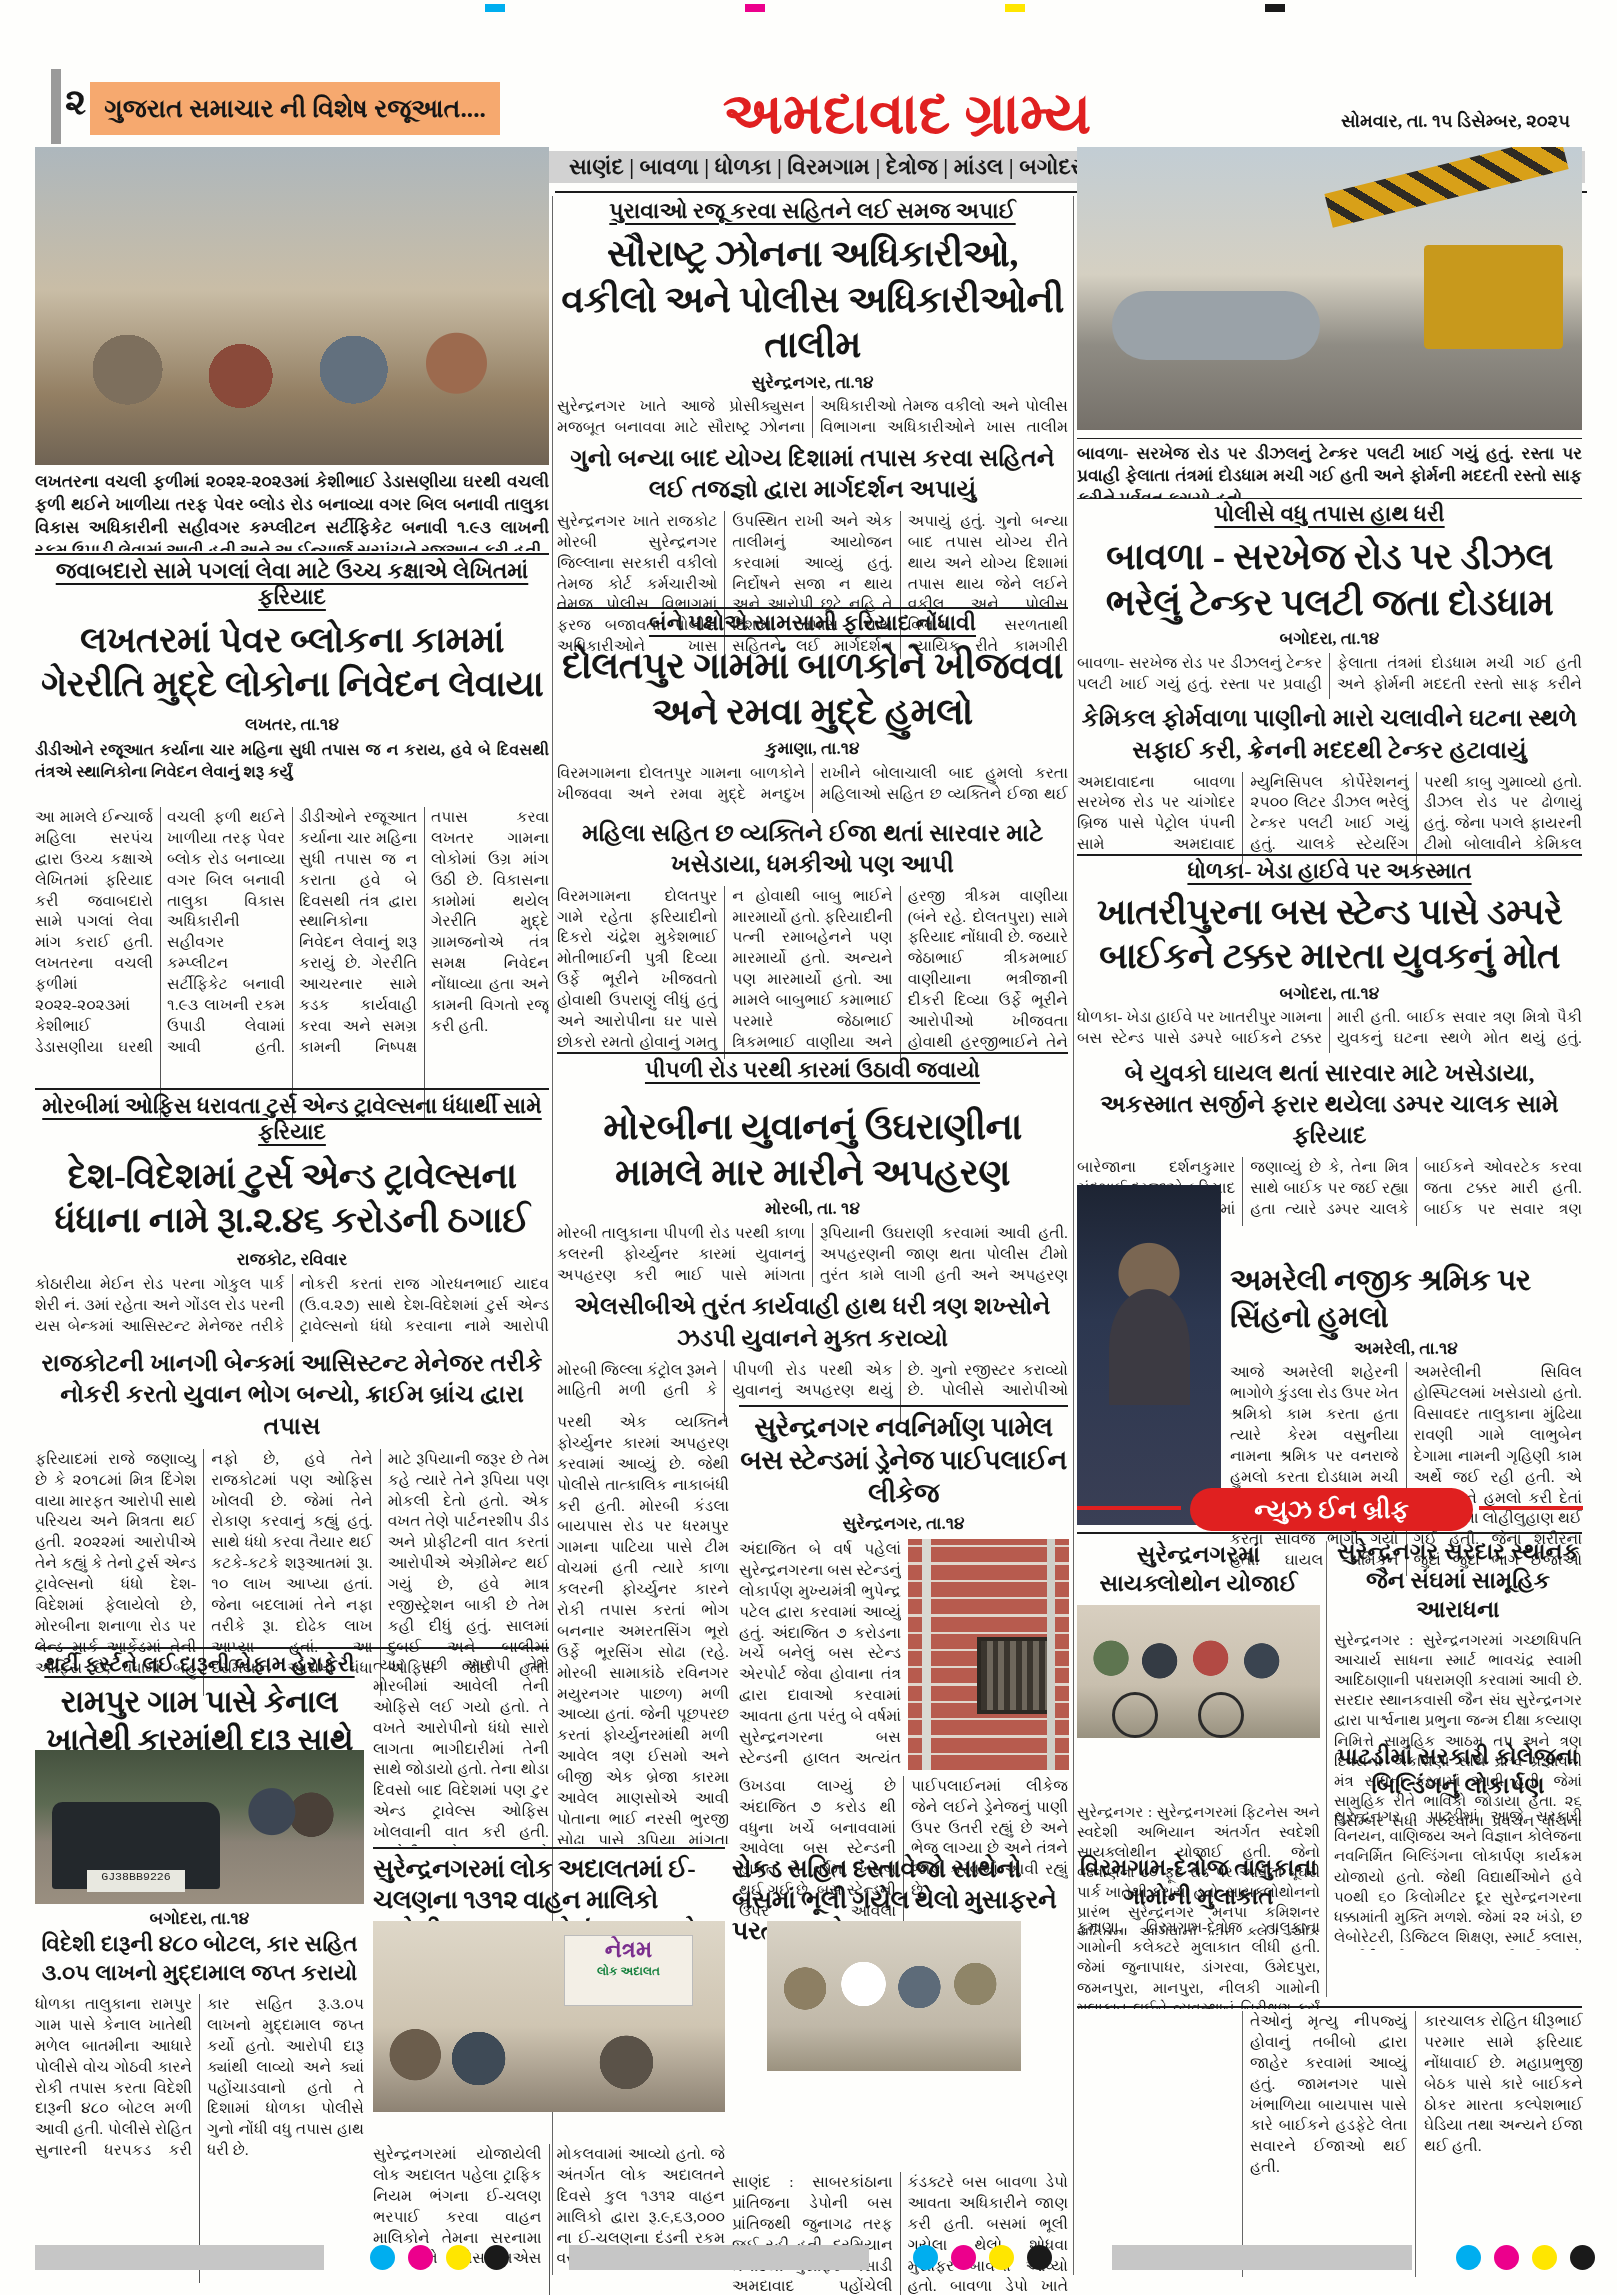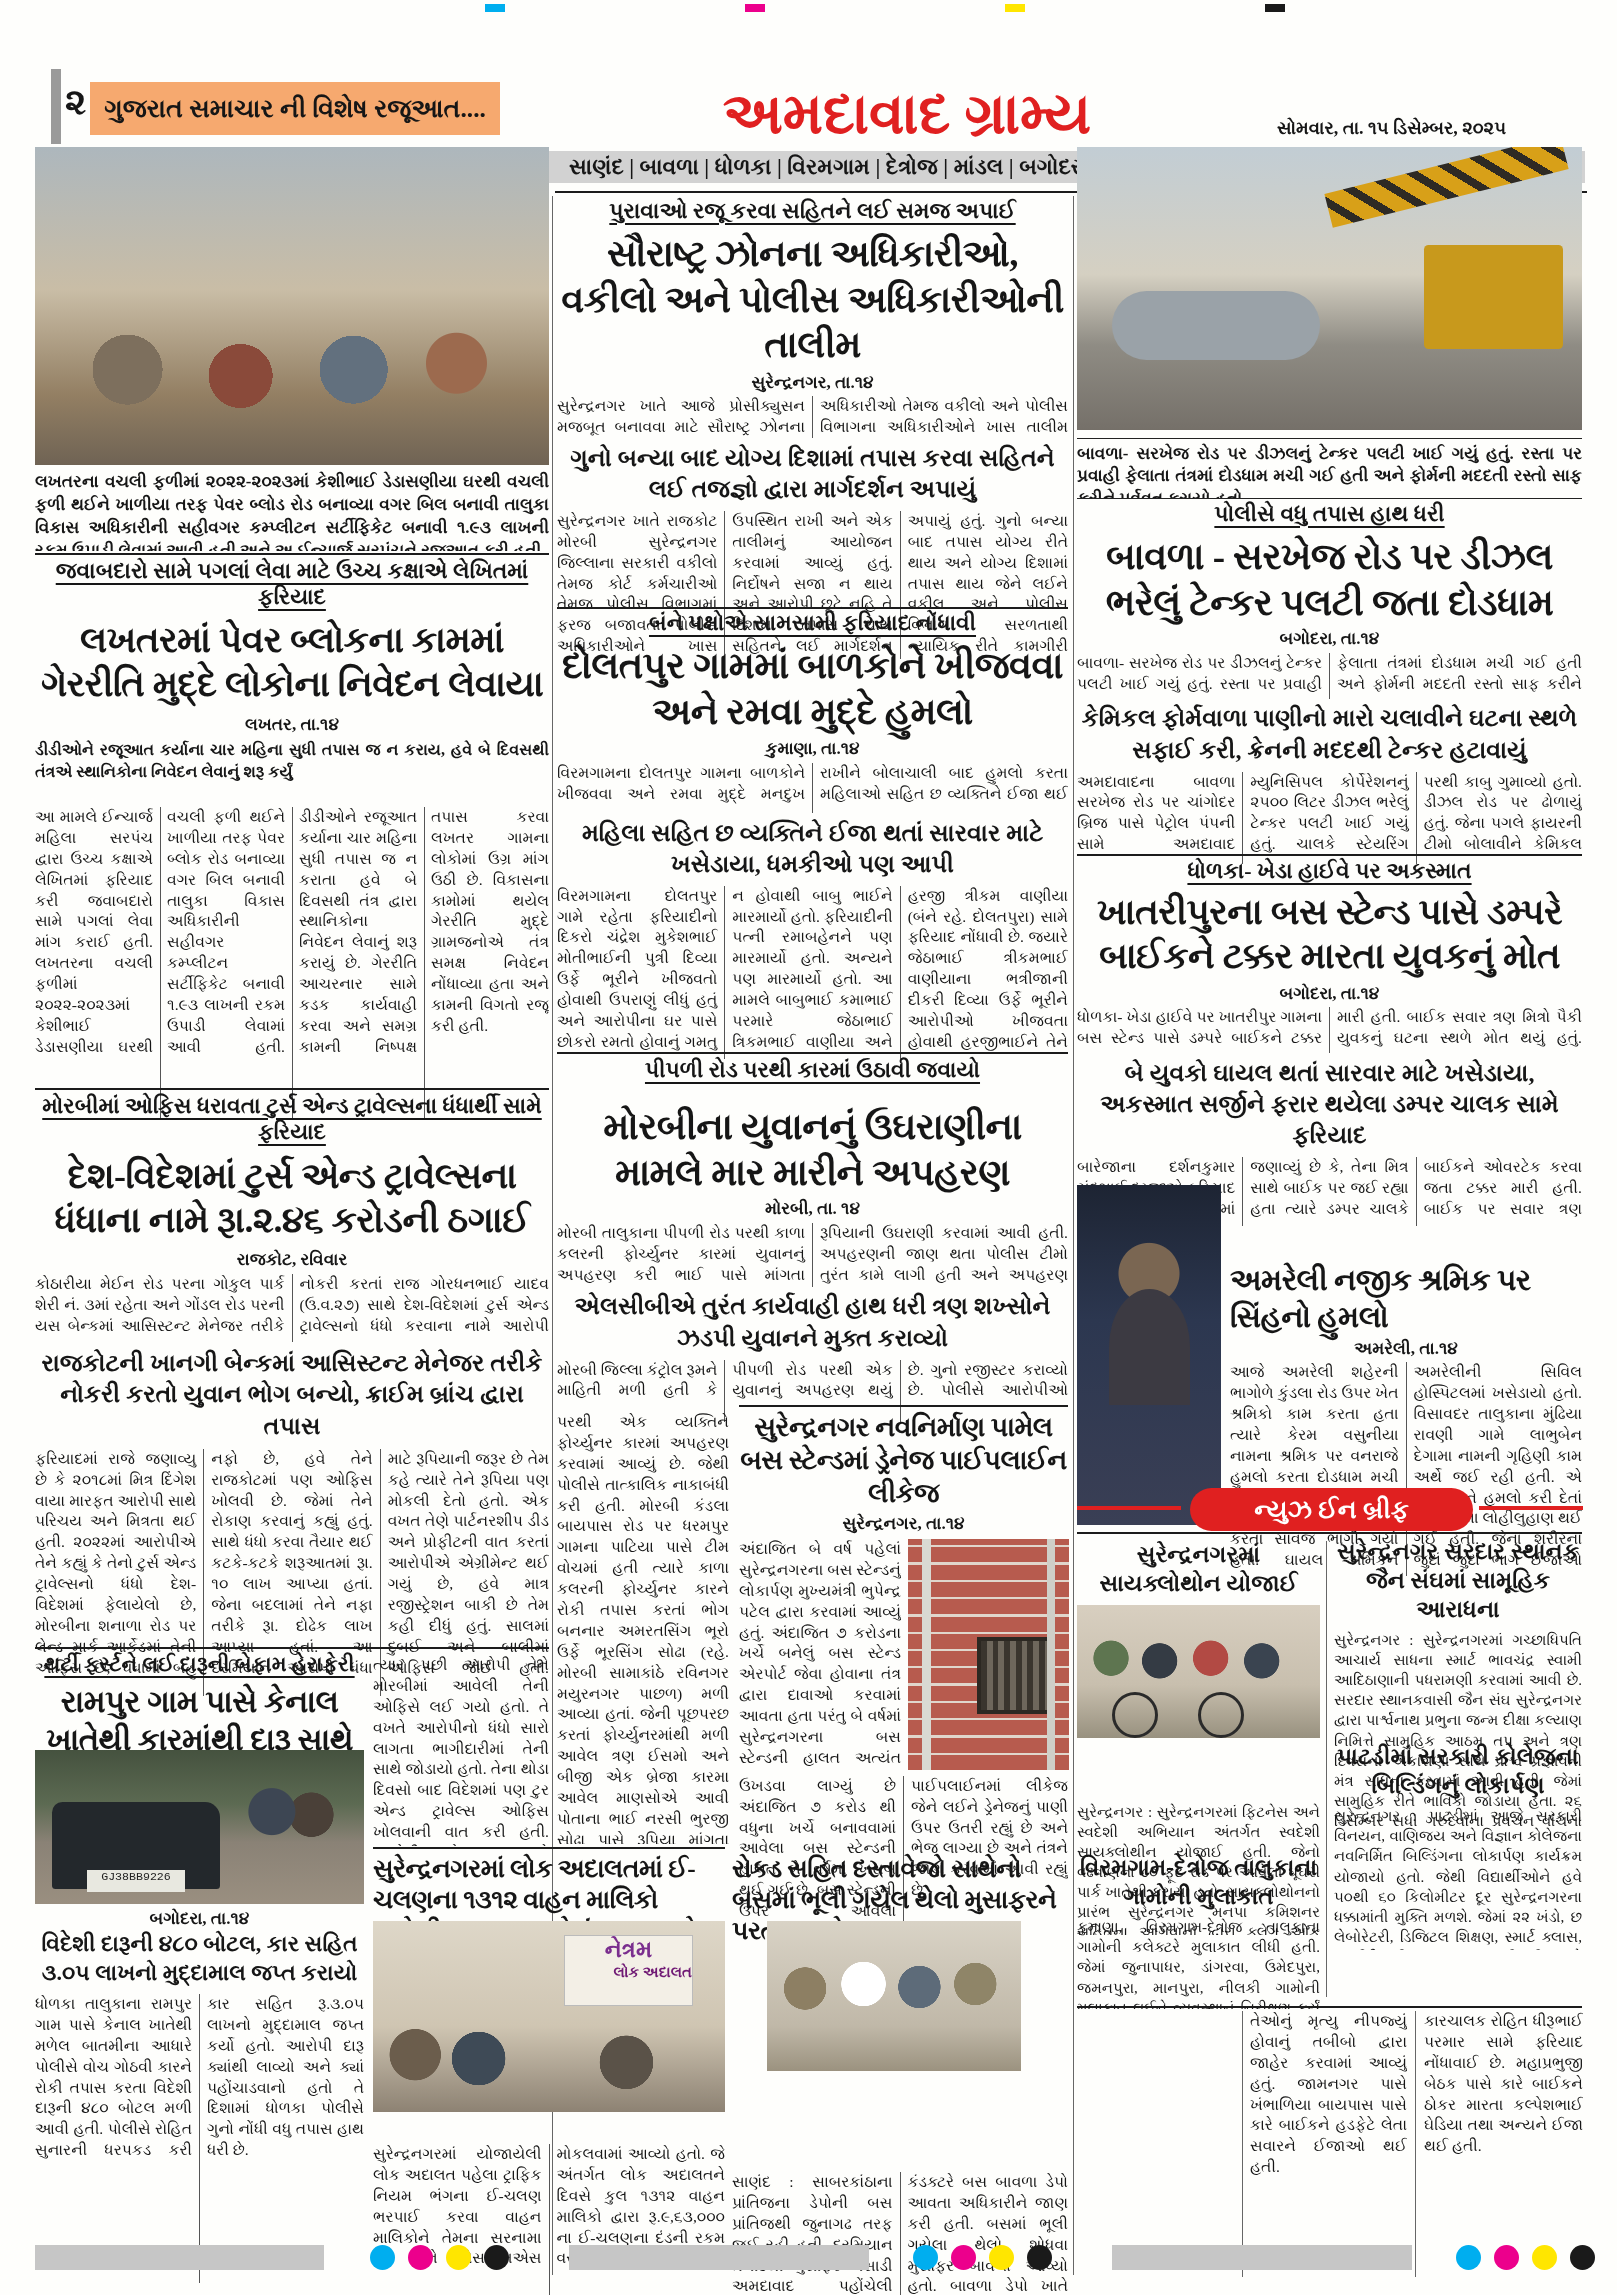--- a/index.html
+++ b/index.html
@@ -35,21 +35,21 @@
   <div class="abs" style="left:745px;top:3.5px;width:19.6px;height:8px;background:#ec008c;"></div>
   <div class="abs" style="left:1005px;top:3.5px;width:19.6px;height:8px;background:#ffe600;"></div>
   <div class="abs" style="left:1265px;top:3.5px;width:19.6px;height:8px;background:#1a1a1a;"></div>
 
   <div class="abs" style="left:51px;top:69px;width:10.4px;height:75px;background:#9a9a9a;"></div>
   <div class="abs" style="left:65px;top:81px;font-size:36px;font-weight:bold;">૨</div>
   <div class="abs" style="left:90px;top:82px;width:410px;height:53px;background:#f6a96f;display:flex;align-items:center;justify-content:center;">
     <span style="font-size:25.4px;font-weight:bold;">ગુજરાત સમાચાર ની વિશેષ રજૂઆત....</span>
   </div>
   <div class="abs" style="left:653px;top:85px;width:508px;text-align:center;font-size:57px;font-weight:bold;color:#e02020;line-height:1;">અમદાવાદ ગ્રામ્ય</div>
-  <div class="abs" style="left:1230px;top:111px;width:323px;text-align:center;font-size:18px;font-weight:bold;margin-top:7px;">સોમવાર, તા. ૧૫ ડિસેમ્બર, ૨૦૨૫</div>
+  <div class="abs" style="left:1294px;top:111px;width:323px;text-align:center;font-size:18px;font-weight:bold;">સોમવાર, તા. ૧૫ ડિસેમ્બર, ૨૦૨૫</div>
   <div class="abs" style="left:95px;top:151px;width:1490px;height:32px;background:#d2d2d2;display:flex;align-items:center;">
     <span style="font-size:22px;font-weight:bold;margin-left:474px;">સાણંદ | બાવળા | ધોળકા | વિરમગામ | દેત્રોજ | માંડલ | બગોદરા</span>
   </div>
   <div class="abs hrule" style="left:555px;top:191px;width:1032px;"></div>
 
   <div class="abs vline" style="left:552px;top:196px;height:2079px;"></div>
   <div class="abs vline" style="left:1073px;top:196px;height:2079px;"></div>
 
   <div class="abs photo" style="left:35px;top:147px;width:514px;height:318px;background:
        radial-gradient(circle at 18% 70%, #7d6f5d 0 35px, transparent 35px),
@@ -147,21 +147,21 @@
   <div class="abs hrule" style="left:373px;top:1847px;width:352px;"></div>
   <div class="abs" style="left:373px;top:1853px;width:352px;height:432px;">
     <div class="headline" style="font-size:25.4px;text-align:left;">સુરેન્દ્રનગરમાં લોક અદાલતમાં ઈ- ચલણના ૧૩૧૨ વાહન માલિકો પાસેથી ૯.૬૩ લાખનો દંડ વસૂલાયો</div>
     <div class="photo" style="left:0;top:68px;width:352px;height:191px;background:
       radial-gradient(circle at 12% 70%, #6b5d4c 0 25.4px, transparent 26px),
       radial-gradient(circle at 30% 72%, #3e4a56 0 26.6px, transparent 27px),
       radial-gradient(circle at 72% 74%, #5a5248 0 26.6px, transparent 27px),
       linear-gradient(180deg,#ded7c8 0%,#cfc5b2 55%,#8d8273 100%);">
       <div class="abs" style="left:191px;top:14px;width:127px;height:69px;background:#f3efe6;border:1.2px solid #bbb;text-align:center;">
         <div style="font-size:23px;font-weight:bold;color:#7a2e8e;line-height:1.2;">નેત્રમ</div>
-        <div style="font-size:15px;font-weight:bold;color:#701a75;text-align:right;">લોક અદાલત</div>
+        <div style="font-size:12px;font-weight:bold;color:#15803d;">લોક અદાલત</div>
       </div>
     </div>
     <div class="body-txt cols2" style="margin-top:198px;height:162px;">સુરેન્દ્રનગરમાં યોજાયેલી લોક અદાલત પહેલા ટ્રાફિક નિયમ ભંગના ઈ-ચલણ ભરપાઈ કરવા વાહન માલિકોને તેમના સરનામા પર અને એસએમએસ મોકલવામાં આવ્યો હતો. જે અંતર્ગત લોક અદાલતને દિવસે કુલ ૧૩૧૨ વાહન માલિકો દ્વારા રૂ.૯,૬૩,૦૦૦ ના ઈ-ચલણના દંડની રકમ વસુલવામાં આવી હતી.</div>
   </div>
 
   <div class="abs" style="left:732px;top:1853px;width:336px;height:432px;">
     <div class="headline" style="font-size:25.4px;text-align:left;">રોકડ સહિત દસ્તાવેજો સાથેનો બસમાં ભૂલી ગયેલ થેલો મુસાફરને પરત કરાયો</div>
     <div class="photo" style="left:35px;top:68px;width:254px;height:150px;background:
       radial-gradient(circle at 15% 45%, #8d7f63 0 21px, transparent 21.4px),
       radial-gradient(circle at 38% 42%, #ffffff 0 22px, transparent 22.5px),

